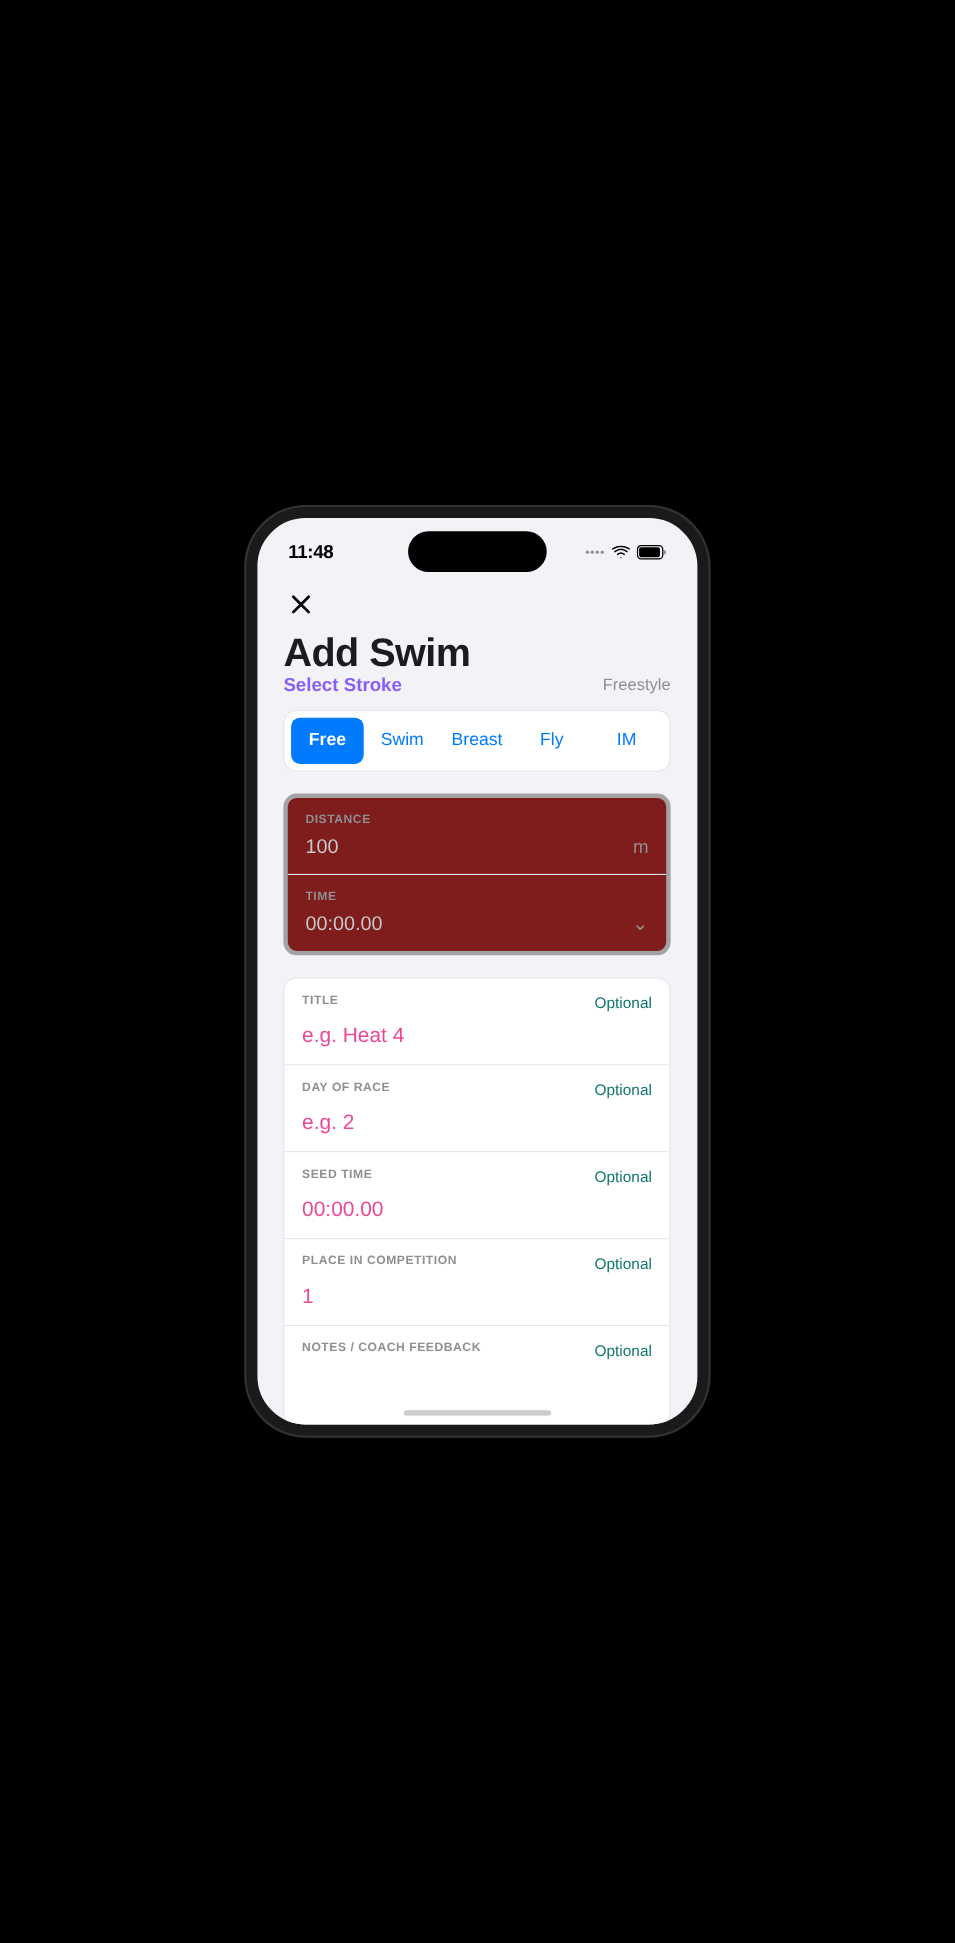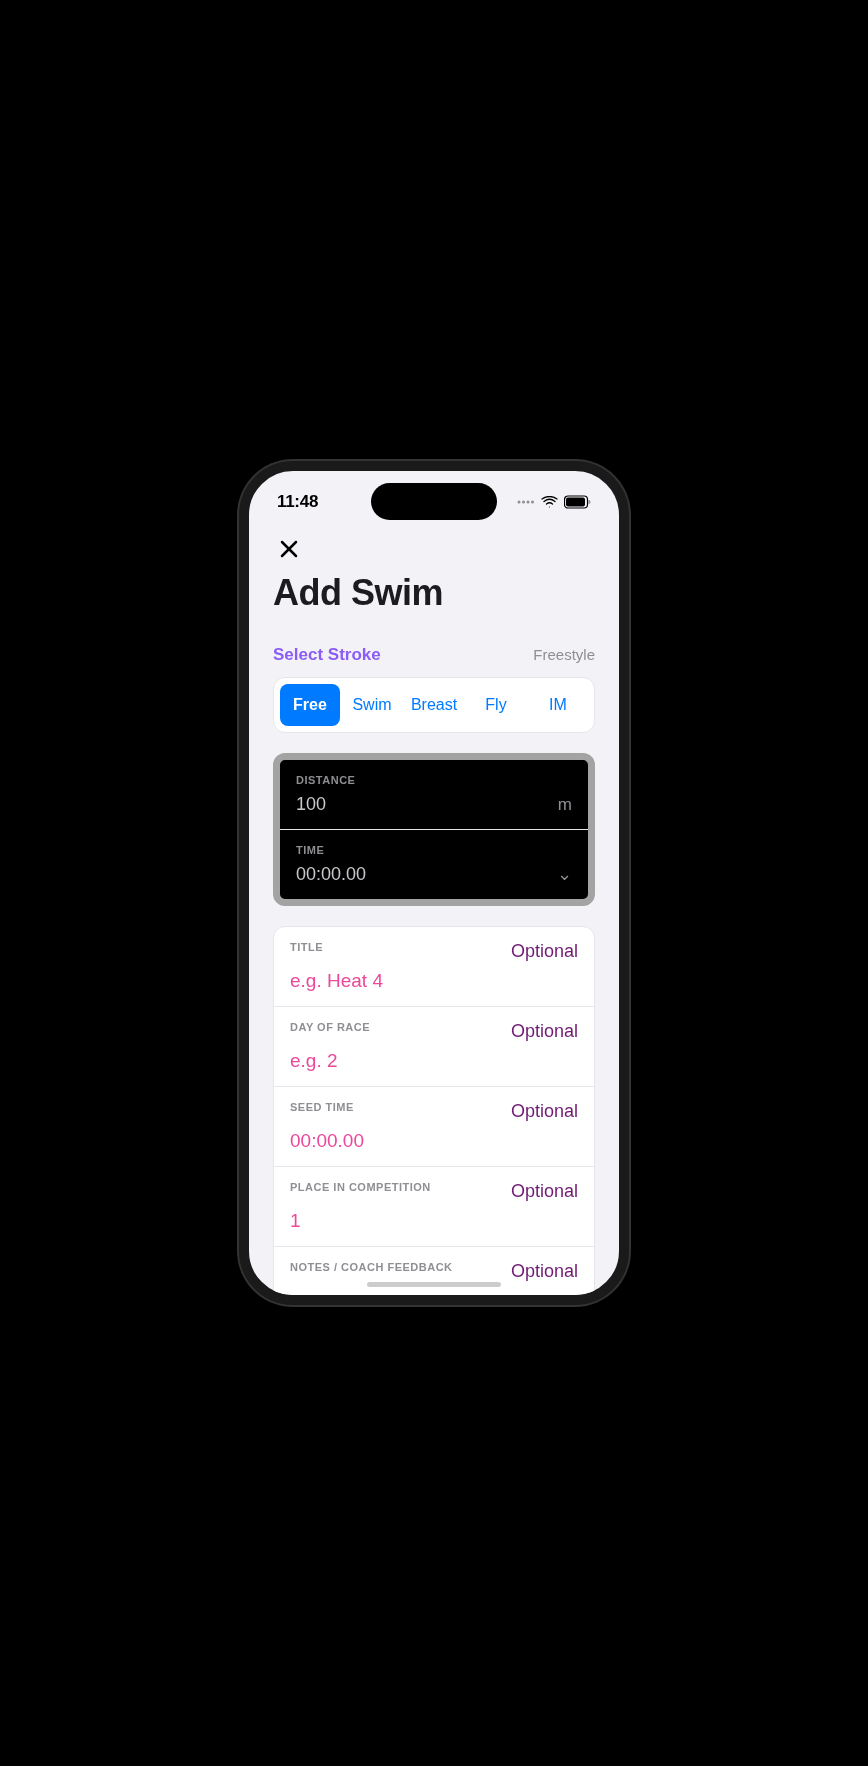--- a/index.html
+++ b/index.html
@@ -8,21 +8,21 @@
     body {
       background: #000;
       display: flex;
       justify-content: center;
       align-items: center;
       min-height: 100vh;
       font-family: -apple-system, BlinkMacSystemFont, 'Helvetica Neue', sans-serif;
     }
 
     .phone-frame {
-      width: 390px;
+      width: 420px;
       height: 844px;
       background: #f2f2f7;
       border-radius: 54px;
       border: 10px solid #1a1a1a;
       position: relative;
       overflow: hidden;
       box-shadow: 0 0 0 2px #333, 0 30px 80px rgba(0,0,0,0.8);
     }
 
     
@@ -87,21 +87,20 @@
       width: 20px;
       height: 20px;
     }
 
     
     .page-title {
       font-size: 36px;
       font-weight: 700;
       color: #1c1c1e;
       letter-spacing: -0.5px;
-      margin-bottom: 32px;
       line-height: 1.1;
     }
 
     
     .section-header {
       display: flex;
       justify-content: space-between;
       align-items: center;
       margin-bottom: 12px;
     }
@@ -142,25 +141,25 @@
     }
 
     .stroke-btn.active {
       background: #007aff;
       color: #fff;
       font-weight: 600;
     }
 
     
     .input-card {
-      background: #000000;
+      background: #7f1d1d;
       border-radius: 12px;
       margin-bottom: 20px;
       overflow: hidden;
-      border: 7px solid #a3a3a3;
+      border: 4px solid #a3a3a3;
     }
 
     .input-row {
       padding: 14px 16px;
       border-bottom: 1px solid #e5e5ea;
       position: relative;
     }
 
     .input-row:last-child {
       border-bottom: none;
@@ -219,22 +218,22 @@
 
     .optional-label-row {
       display: flex;
       justify-content: space-between;
       align-items: flex-start;
       margin-bottom: 8px;
       text-align: center;
     }
 
     .optional-tag {
-      font-size: 18px;
-      color: #701a75;
+      font-size: 14px;
+      color: #0f766e;
     }
 
     .optional-placeholder {
       font-size: 19px;
       color: #ec4899;
     }
 
     
     .home-indicator {
       position: absolute;

